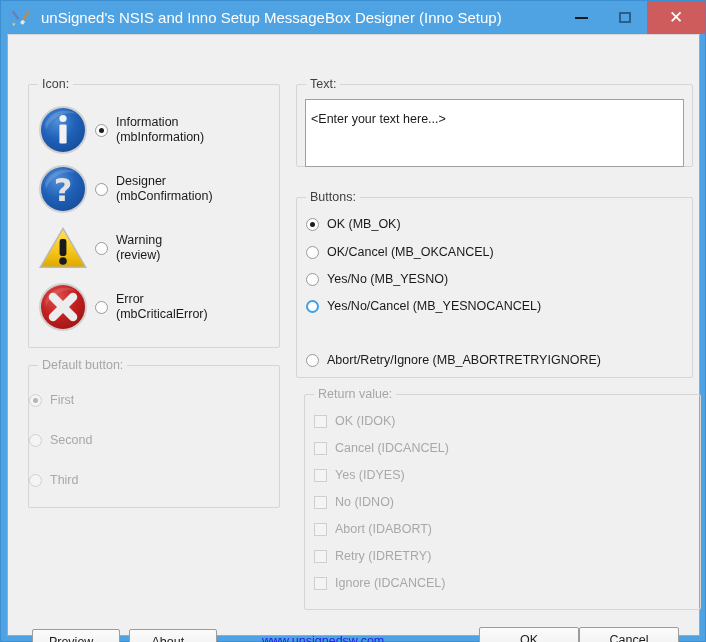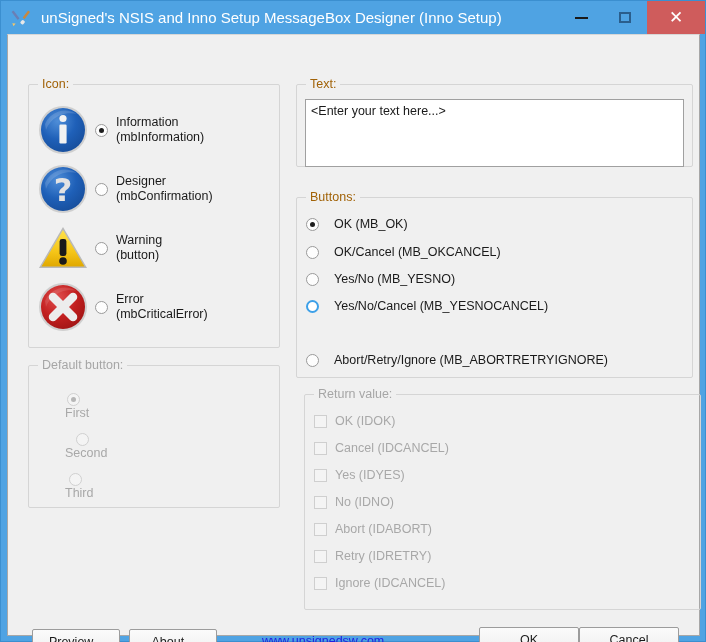--- a/index.html
+++ b/index.html
@@ -68,21 +68,21 @@
     position: absolute;
     border: 1px solid #d5d5d5;
     border-radius: 2px;
   }
   .group > .legend {
     position: absolute;
     top: -8px; left: 9px;
     background: #f0f0f0;
     padding: 0 4px;
     font-size: 12.5px;
-    color: #a16207;
+    color: #404040;
   }
   .group.disabled > .legend { color: #a6a6a6; }
 
   
   #grp-icon { left: 20px; top: 49px; width: 252px; height: 264px; }
   .icon-row {
     position: absolute;
     left: 8px;
     display: flex; align-items: center;
   }
@@ -105,43 +105,43 @@
     content: ""; position: absolute;
     left: 3px; top: 3px; width: 5px; height: 5px;
     border-radius: 50%; background: #1d1d1d;
   }
   .radio.hover { border: 2px solid #3da0e8; background:#fff; }
   .radio.disabled { background: #f4f4f4; border-color: #d0d0d0; }
   .radio.disabled.checked::after { background: #b6b6b6; }
 
   
   #grp-default { left: 20px; top: 330px; width: 252px; height: 143px; }
-  .defrow { position: absolute; left: 28px; display: flex; align-items: center; flex-direction: column; }
+  .defrow { position: absolute; left: 0; display: flex; align-items: center; }
   .defrow .lbl { font-size: 12.5px; color: #a8a8a8; margin-left: 8px; }
   .defrow .radio { margin-left: 0; }
 
   
   #grp-text { left: 288px; top: 49px; width: 397px; height: 83px; }
   #text-area {
     position: absolute; left: 8px; top: 14px;
     width: 379px; height: 68px;
     background: #ffffff;
     border: 1px solid #a0a0a0;
     font-size: 12.5px;
     color: #1a1a1a;
-    padding: 4px 5px;
+    padding: 12px 5px;
     resize: none;
     outline: none;
     font-family: "Liberation Sans", sans-serif;
     line-height: 15px;
   }
 
   
   #grp-buttons { left: 288px; top: 162px; width: 397px; height: 181px; padding-left: 16px; }
-  .btnrow { position: absolute; left: 9px; display: flex; align-items: flex-end; gap: 7px; }
+  .btnrow { position: absolute; left: 9px; display: flex; align-items: flex-end; }
   .btnrow .lbl { font-size: 12.5px; color: #1a1a1a; margin-left: 8px; white-space: nowrap;}
   .btnrow .radio { margin-left: 0; }
 
   
   #grp-return { left: 296px; top: 359px; width: 397px; height: 216px; }
   .retrow { position: absolute; left: 9px; display: flex; align-items: flex-end; }
   .retrow .lbl { font-size: 12.5px; color: #a8a8a8; margin-left: 8px; white-space: nowrap; }
   .checkbox {
     width: 13px; height: 13px;
     background: #f4f4f4;
@@ -271,21 +271,21 @@
             </defs>
             <path d="M26 5 L50 46 L2 46 Z" fill="#b9b9b9"></path>
             <path d="M26 8 L47.5 44.5 L4.5 44.5 Z" fill="url(#warnG)"></path>
             <rect x="22.6" y="17" width="6.8" height="17" rx="2.4" fill="#1a1a1a"></rect>
             <circle cx="26" cy="39" r="3.8" fill="#1a1a1a"></circle>
           </svg>
         </div>
         <div class="radio"></div>
         <div class="icon-label">
           <div>Warning</div>
-          <div>(button)</div>
+          <div>(review)</div>
         </div>
       </div>
 
       <div class="icon-row" style="top:196px">
         <div class="msgicon">
           <svg width="52" height="52" viewBox="0 0 52 52">
             <defs>
               <radialGradient id="errG" cx="38%" cy="30%" r="78%">
                 <stop offset="0%" stop-color="#e04f4f"></stop>
                   <stop offset="55%" stop-color="#c21f1f"></stop>

